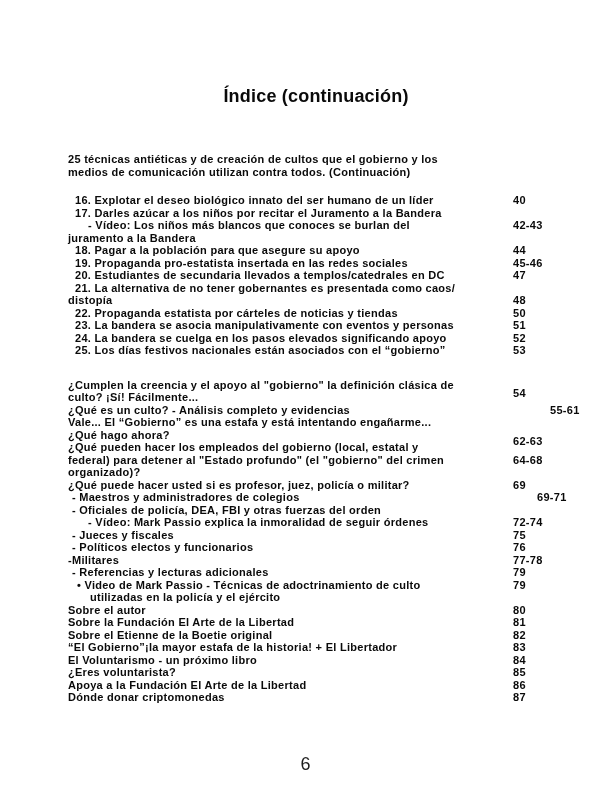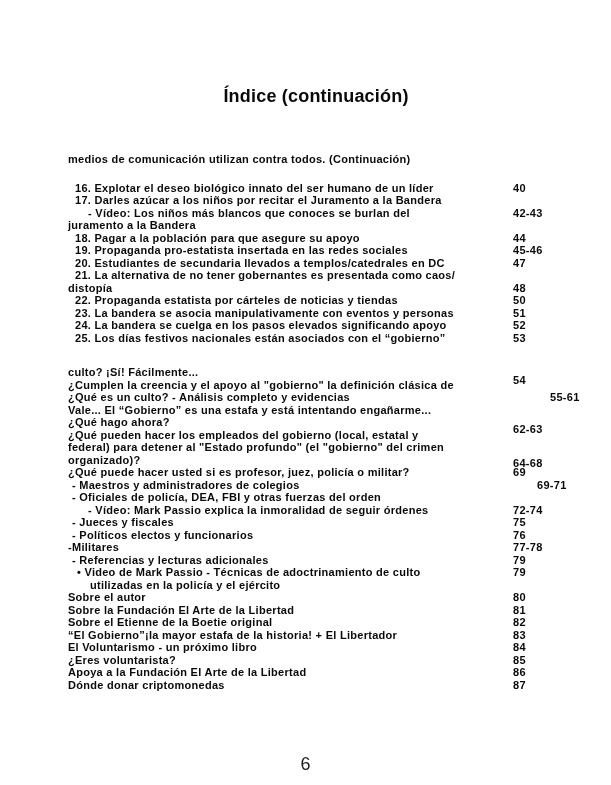--- a/index.html
+++ b/index.html
@@ -52,20 +52,21 @@
     letter-spacing: 0.2px;
   }
 </style>
 </head>
 <body>
 
 <div class="page">
   <h1 class="doc-title">Índice (continuación)</h1>
   <div class="toc" id="toc">
       <div class="toc-section">
+        <div class="toc-line ind0">25 técnicas antiéticas y de creación de cultos que el gobierno y los</div>
         <div class="toc-line ind0">medios de comunicación utilizan contra todos. (Continuación)</div>
         <div class="entries-after-header">
           <div class="entry">
             <div class="toc-line ind2">16. Explotar el deseo biológico innato del ser humano de un líder</div>
             <div class="num" style="top: 0px;">40</div>
           </div>
           <div class="entry">
             <div class="toc-line ind2">17. Darles azúcar a los niños por recitar el Juramento a la Bandera</div>
             <div class="toc-line ind4">- Vídeo: Los niños más blancos que conoces se burlan del</div>
             <div class="toc-line ind0">juramento a la Bandera</div>
@@ -102,38 +103,38 @@
           </div>
           <div class="entry">
             <div class="toc-line ind2">25. Los días festivos nacionales están asociados con el “gobierno”</div>
             <div class="num" style="top: 0px;">53</div>
           </div>
         </div>
       </div>
       <div class="toc-section">
         <div>
           <div class="entry">
+            <div class="toc-line ind0">¿Cumplen la creencia y el apoyo al "gobierno" la definición clásica de</div>
             <div class="toc-line ind0">culto? ¡Sí! Fácilmente...</div>
-            <div class="toc-line ind0">¿Cumplen la creencia y el apoyo al "gobierno" la definición clásica de</div>
             <div class="num" style="top: 8px;">54</div>
           </div>
           <div class="entry">
             <div class="toc-line ind0">¿Qué es un culto? - Análisis completo y evidencias</div>
             <div class="num" style="top: 0px; padding-left: 37px;">55-61</div>
           </div>
           <div class="entry">
             <div class="toc-line ind0">Vale... El “Gobierno” es una estafa y está intentando engañarme...</div>
             <div class="toc-line ind0">¿Qué hago ahora?</div>
             <div class="num" style="top: 19px; text-align: right;">62-63</div>
           </div>
           <div class="entry">
             <div class="toc-line ind0">¿Qué pueden hacer los empleados del gobierno (local, estatal y</div>
             <div class="toc-line ind0">federal) para detener al "Estado profundo" (el "gobierno" del crimen</div>
             <div class="toc-line ind0">organizado)?</div>
-            <div class="num" style="top: 12.5px; margin-top: 16px;">64-68</div>
+            <div class="num" style="top: 12.5px;">64-68</div>
           </div>
           <div class="entry">
             <div class="toc-line ind0">¿Qué puede hacer usted si es profesor, juez, policía o militar?</div>
             <div class="num" style="top: 0px;">69</div>
           </div>
           <div class="entry">
             <div class="toc-line ind1">- Maestros y administradores de colegios</div>
             <div class="num" style="top: 0px; padding-left: 24px;">69-71</div>
           </div>
           <div class="entry">

